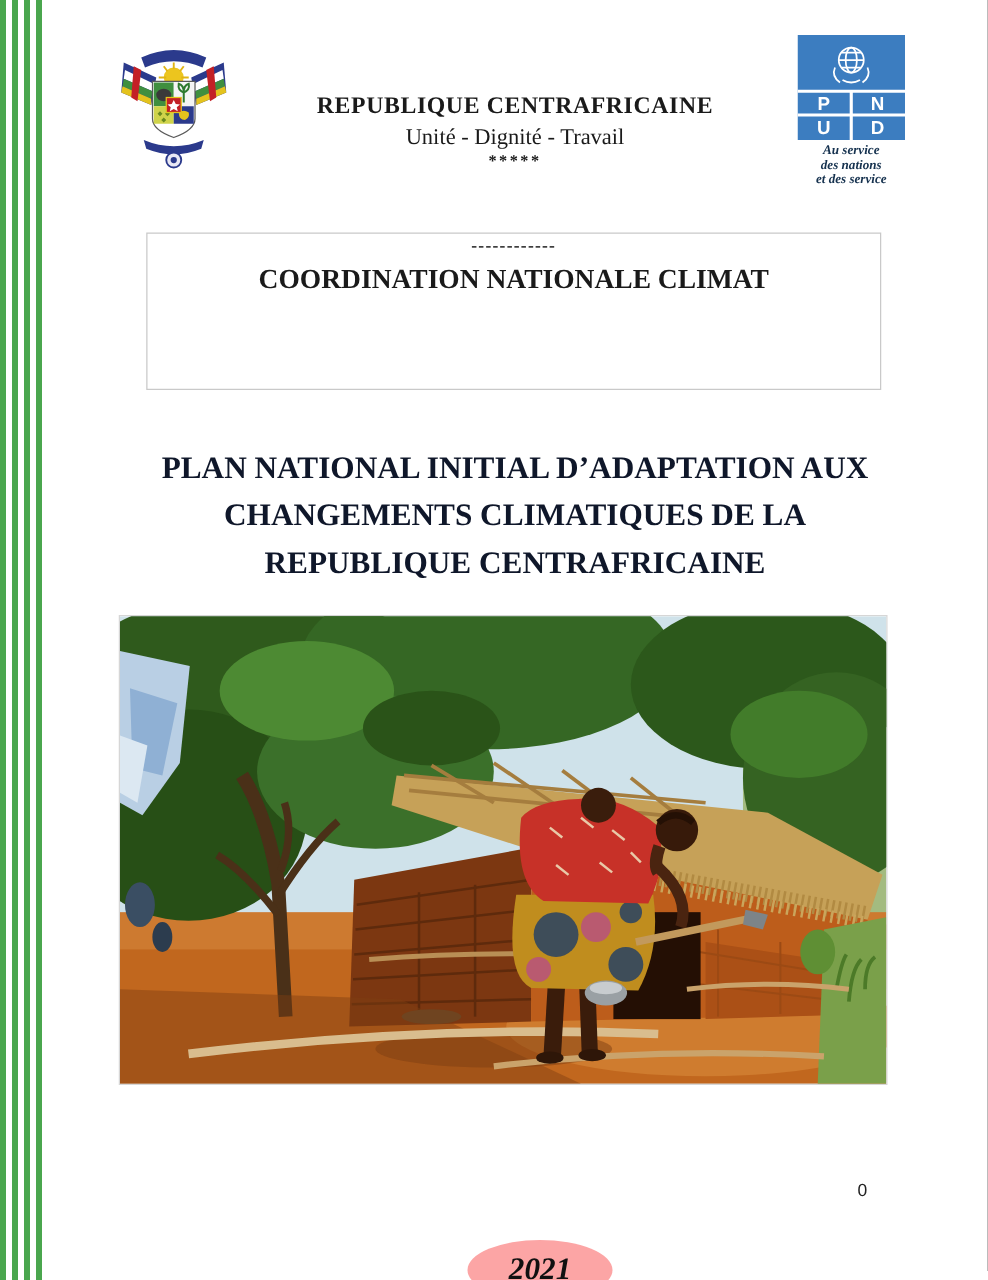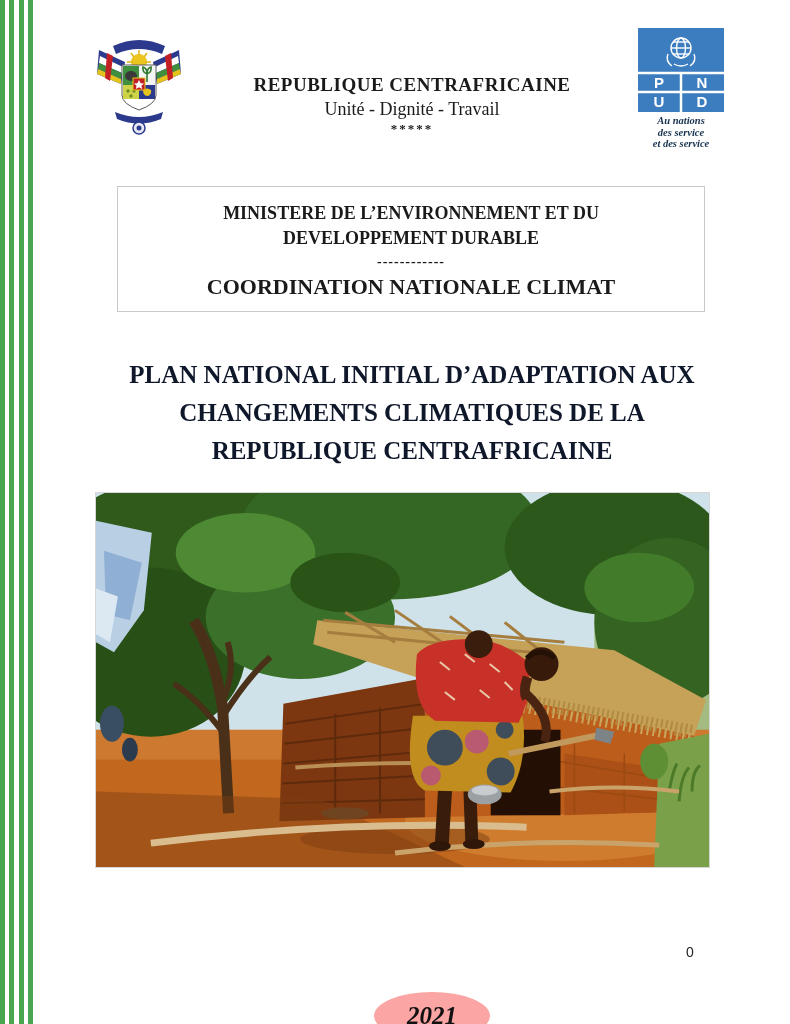--- a/index.html
+++ b/index.html
@@ -114,28 +114,27 @@
         <line x1="43" y1="45" x2="43" y2="84"></line>
       </g>
       <g fill="#ffffff" font-family="Liberation Sans, sans-serif" font-size="15" font-weight="bold" text-anchor="middle">
         <text x="21" y="60">P</text>
         <text x="64" y="60">N</text>
         <text x="21" y="79">U</text>
         <text x="64" y="79">D</text>
       </g>
     </svg>
     <div class="pnud-tag">
-      <div>Au nations</div>
-      <div>des service</div>
+      <div>Au service</div>
+      <div>des nations</div>
       <div>et des service</div>
     </div>
   </div>
 
   <div class="ministry-box">
-    <div class="ministry-line1">MINISTERE DE L’ENVIRONNEMENT ET DU DEVELOPPEMENT DURABLE</div>
     <div class="ministry-sep">------------</div>
     <div class="ministry-line2">COORDINATION NATIONALE CLIMAT</div>
   </div>
 
   <div class="main-title">PLAN NATIONAL INITIAL D’ADAPTATION AUX CHANGEMENTS CLIMATIQUES DE LA REPUBLIQUE CENTRAFRICAINE</div>
 
   <div class="photo">
     <svg viewBox="0 0 615 376" preserveAspectRatio="none">
 
       <rect width="615" height="376" fill="#cfe2ea"></rect>

